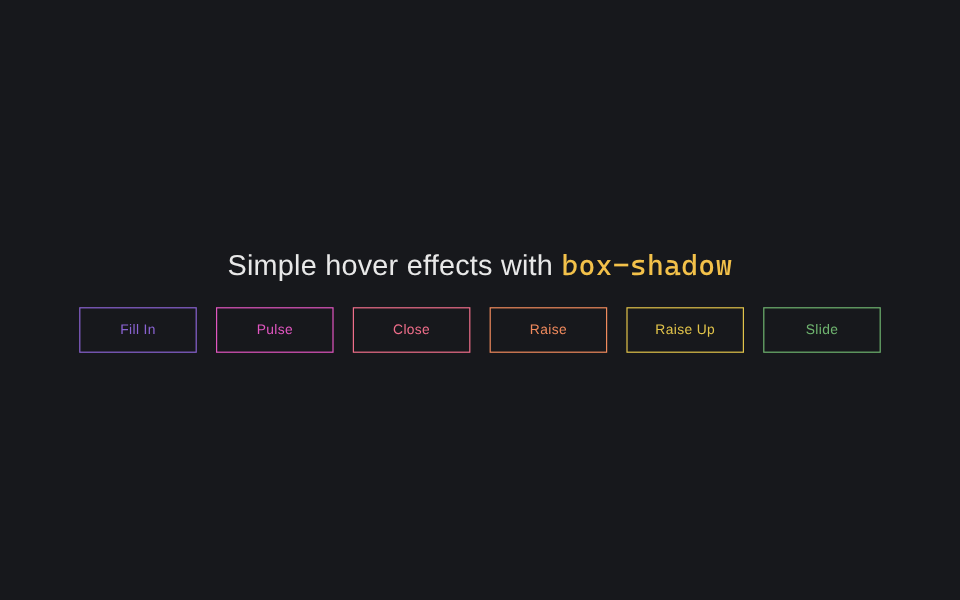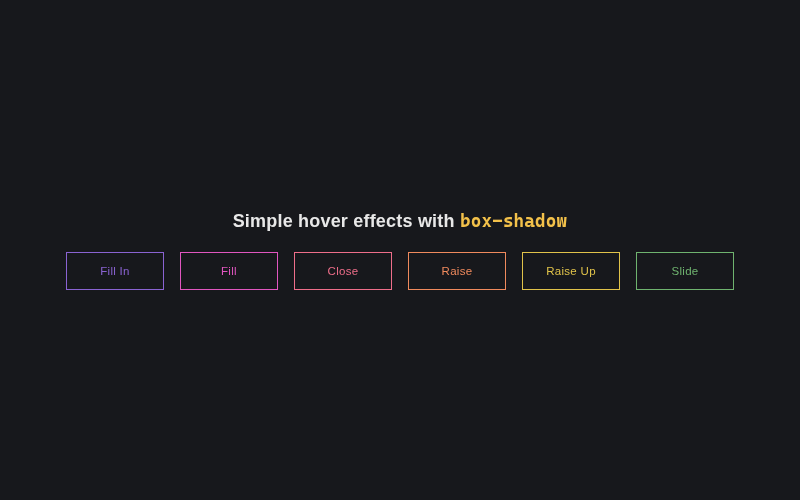--- a/index.html
+++ b/index.html
@@ -13,22 +13,22 @@
       background: #17181c;
       font-family: 'Segoe UI', -apple-system, BlinkMacSystemFont, sans-serif;
       display: flex;
       flex-direction: column;
       align-items: center;
       justify-content: center;
       overflow: hidden;
     }
     .heading {
       color: #e8e8e8;
-      font-size: 18px;
-      font-weight: 700;
+      font-size: 24px;
+      font-weight: 400;
       margin-bottom: 20px;
       letter-spacing: 0.2px;
     }
     .heading .code {
       color: #f3c14a;
       font-family: 'Cascadia Code', 'Fira Code', Consolas, monospace;
     }
     .button-row {
       display: flex;
       gap: 16px;
@@ -63,18 +63,18 @@
   </style>
 </head>
 <body>
 
 <h1 class="heading">
   <span>Simple hover effects with </span><span class="code">box-shadow</span>
 </h1>
 
 <div class="button-row">
   <button class="btn btn-fillin">Fill In</button>
-  <button class="btn btn-pulse">Fill</button>
+  <button class="btn btn-pulse">Pulse</button>
   <button class="btn btn-close">Close</button>
   <button class="btn btn-raise">Raise</button>
   <button class="btn btn-fillup">Raise Up</button>
   <button class="btn btn-slide">Slide</button>
 </div>
 
 </body></html>

